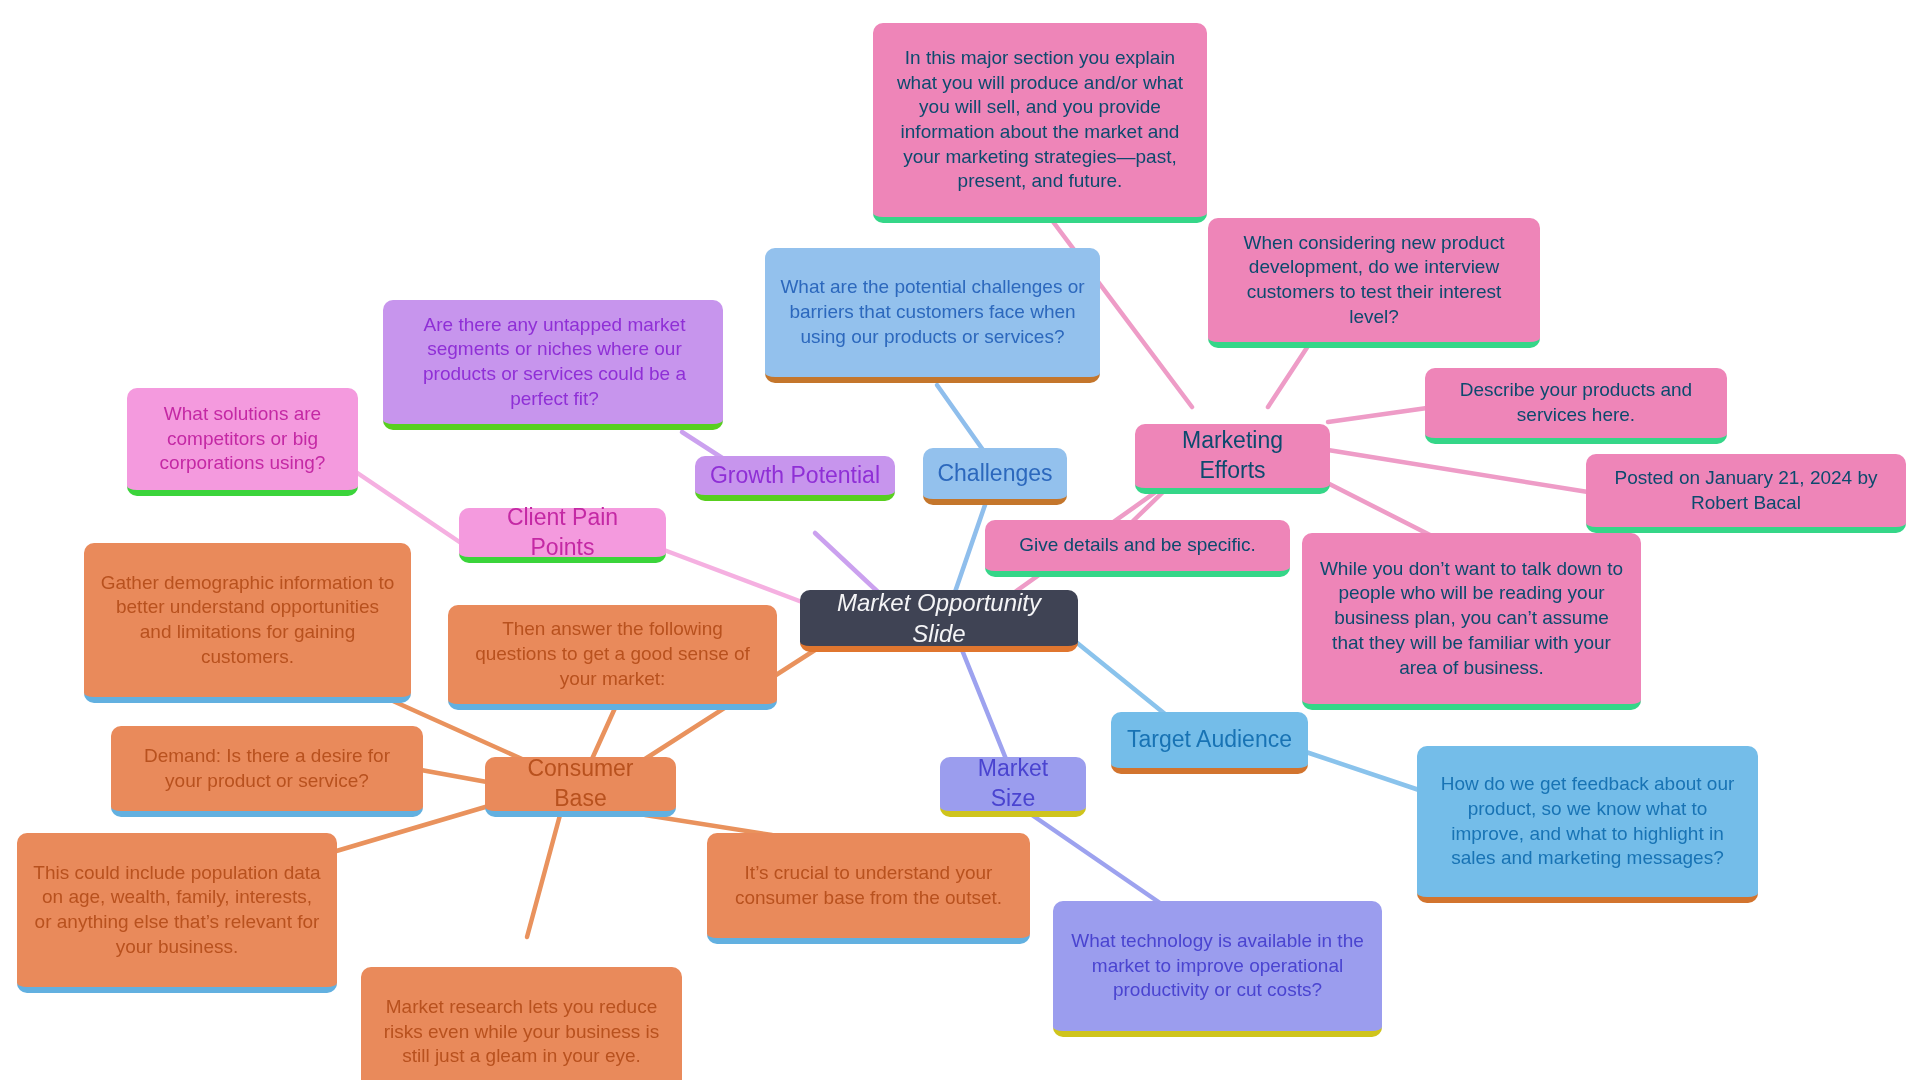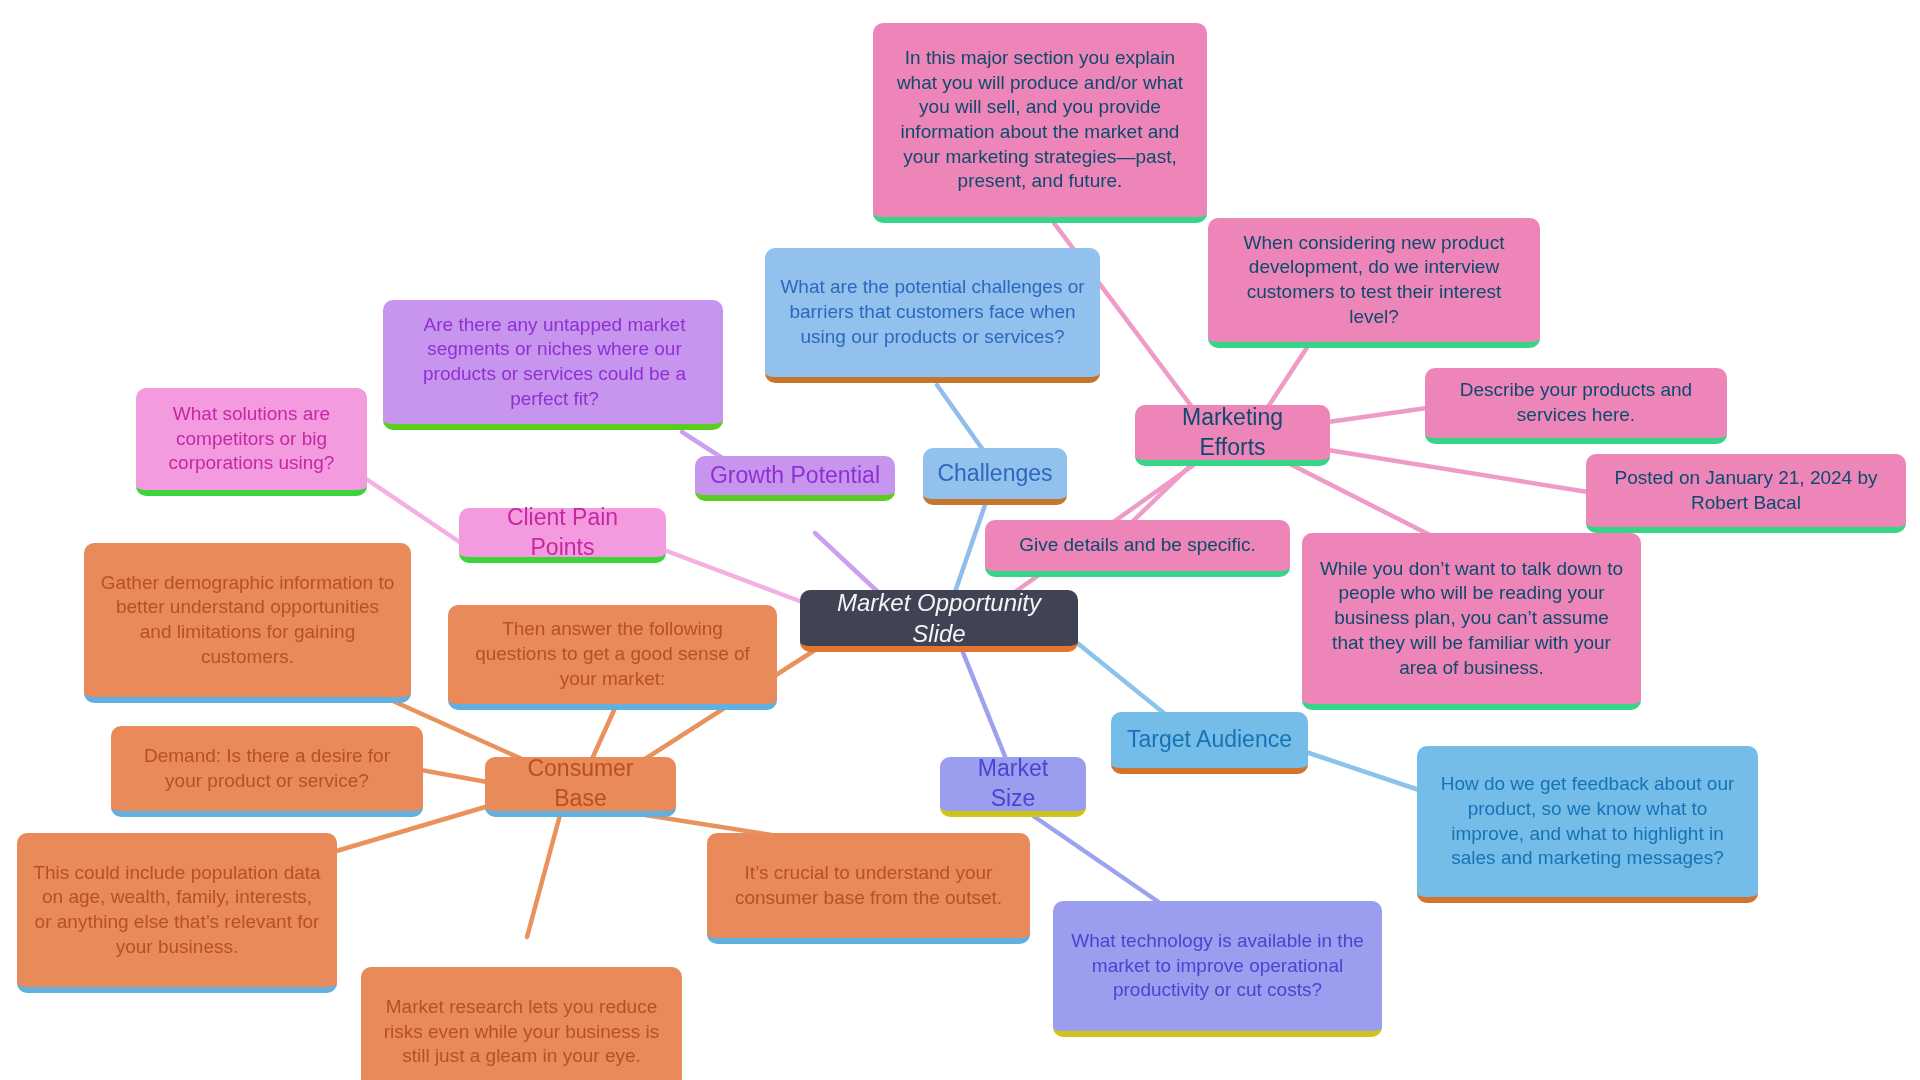--- a/index.html
+++ b/index.html
@@ -59,36 +59,36 @@
       <line x1="1306" y1="752" x2="1419" y2="790" stroke="#8ac3ec" stroke-width="4.5" stroke-linecap="round"></line>
       <line x1="1032" y1="815" x2="1160" y2="903" stroke="#9da2ef" stroke-width="4.5" stroke-linecap="round"></line>
       <line x1="522" y1="759" x2="393" y2="701" stroke="#e9925d" stroke-width="4.5" stroke-linecap="round"></line>
       <line x1="592" y1="759" x2="615" y2="708" stroke="#e9925d" stroke-width="4.5" stroke-linecap="round"></line>
       <line x1="487" y1="782" x2="421" y2="770" stroke="#e9925d" stroke-width="4.5" stroke-linecap="round"></line>
       <line x1="492" y1="805" x2="333" y2="852" stroke="#e9925d" stroke-width="4.5" stroke-linecap="round"></line>
       <line x1="560" y1="815" x2="527" y2="937" stroke="#e9925d" stroke-width="4.5" stroke-linecap="round"></line>
       <line x1="645" y1="815" x2="772" y2="835" stroke="#e9925d" stroke-width="4.5" stroke-linecap="round"></line>
     </svg>
 <div class="box node center-node g-center" style="left: 800px; top: 590px; width: 278px; height: 62px; font-style: italic;">Market Opportunity Slide</div>
-    <div class="box node g-pink" style="left: 1135px; top: 405px; width: 195px; height: 61px;">Marketing Efforts</div>
+    <div class="box node g-pink" style="left: 1135px; top: 424px; width: 195px; height: 70px;">Marketing Efforts</div>
     <div class="box node g-blue" style="left: 923px; top: 448px; width: 144px; height: 57px;">Challenges</div>
     <div class="box node g-purple" style="left: 695px; top: 456px; width: 200px; height: 45px;">Growth Potential</div>
     <div class="box node g-lightpink" style="left: 459px; top: 508px; width: 207px; height: 55px;">Client Pain Points</div>
     <div class="box node g-skyblue" style="left: 1111px; top: 712px; width: 197px; height: 62px;">Target Audience</div>
     <div class="box node g-periwinkle" style="left: 940px; top: 757px; width: 146px; height: 60px;">Market Size</div>
     <div class="box node g-orange" style="left: 485px; top: 757px; width: 191px; height: 60px;">Consumer Base</div>
     <div class="box note g-pink" style="left: 873px; top: 23px; width: 334px; height: 200px;">In this major section you explain what you will produce and/or what you will sell, and you provide information about the market and your marketing strategies—past, present, and future.</div>
     <div class="box note g-pink" style="left: 1208px; top: 218px; width: 332px; height: 130px;">When considering new product development, do we interview customers to test their interest level?</div>
     <div class="box note g-pink" style="left: 1425px; top: 368px; width: 302px; height: 76px;">Describe your products and services here.</div>
     <div class="box note g-pink" style="left: 1586px; top: 454px; width: 320px; height: 79px;">Posted on January 21, 2024 by Robert Bacal</div>
     <div class="box note g-pink" style="left: 985px; top: 520px; width: 305px; height: 57px;">Give details and be specific.</div>
     <div class="box note g-pink" style="left: 1302px; top: 533px; width: 339px; height: 177px;">While you don’t want to talk down to people who will be reading your business plan, you can’t assume that they will be familiar with your area of business.</div>
     <div class="box note g-blue" style="left: 757px; top: 248px; width: 335px; height: 135px; margin-left: 8px;">What are the potential challenges or barriers that customers face when using our products or services?</div>
     <div class="box note g-purple" style="left: 383px; top: 300px; width: 340px; height: 130px; padding-left: 17px;">Are there any untapped market segments or niches where our products or services could be a perfect fit?</div>
-    <div class="box note g-lightpink" style="left: 136px; top: 388px; width: 231px; height: 108px;">What solutions are competitors or big corporations using?</div>
+    <div class="box note g-lightpink" style="left: 127px; top: 388px; width: 231px; height: 108px;">What solutions are competitors or big corporations using?</div>
     <div class="box note g-skyblue" style="left: 1417px; top: 746px; width: 341px; height: 157px;">How do we get feedback about our product, so we know what to improve, and what to highlight in sales and marketing messages?</div>
     <div class="box note g-periwinkle" style="left: 1053px; top: 901px; width: 329px; height: 136px;">What technology is available in the market to improve operational productivity or cut costs?</div>
     <div class="box note g-orange" style="left: 84px; top: 543px; width: 327px; height: 160px;">Gather demographic information to better understand opportunities and limitations for gaining customers.</div>
     <div class="box note g-orange" style="left: 448px; top: 605px; width: 329px; height: 105px;">Then answer the following questions to get a good sense of your market:</div>
     <div class="box note g-orange" style="left: 111px; top: 726px; width: 312px; height: 91px;">Demand: Is there a desire for your product or service?</div>
     <div class="box note g-orange" style="left: 17px; top: 833px; width: 320px; height: 160px;">This could include population data on age, wealth, family, interests, or anything else that’s relevant for your business.</div>
     <div class="box note g-orange" style="left: 361px; top: 935px; width: 321px; height: 136px; margin-top: 32px;">Market research lets you reduce risks even while your business is still just a gleam in your eye.</div>
     <div class="box note g-orange" style="left: 707px; top: 833px; width: 323px; height: 111px;">It’s crucial to understand your consumer base from the outset.</div>
   </div>
 

